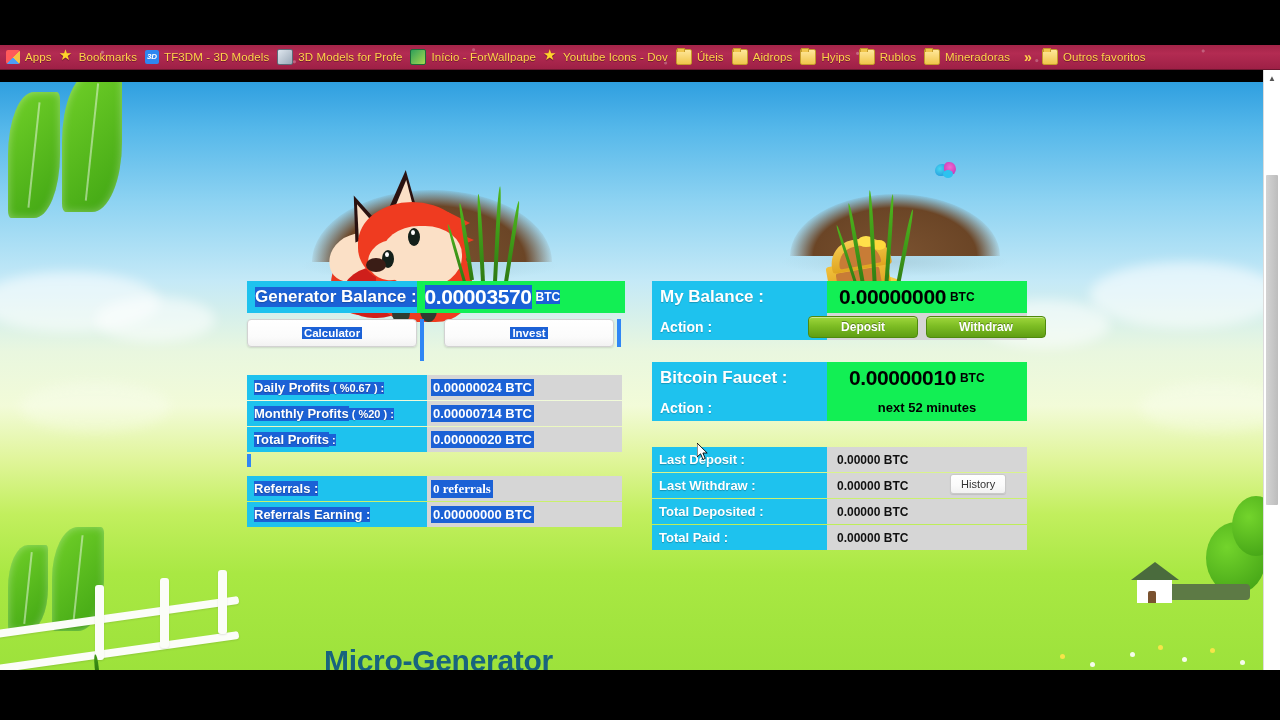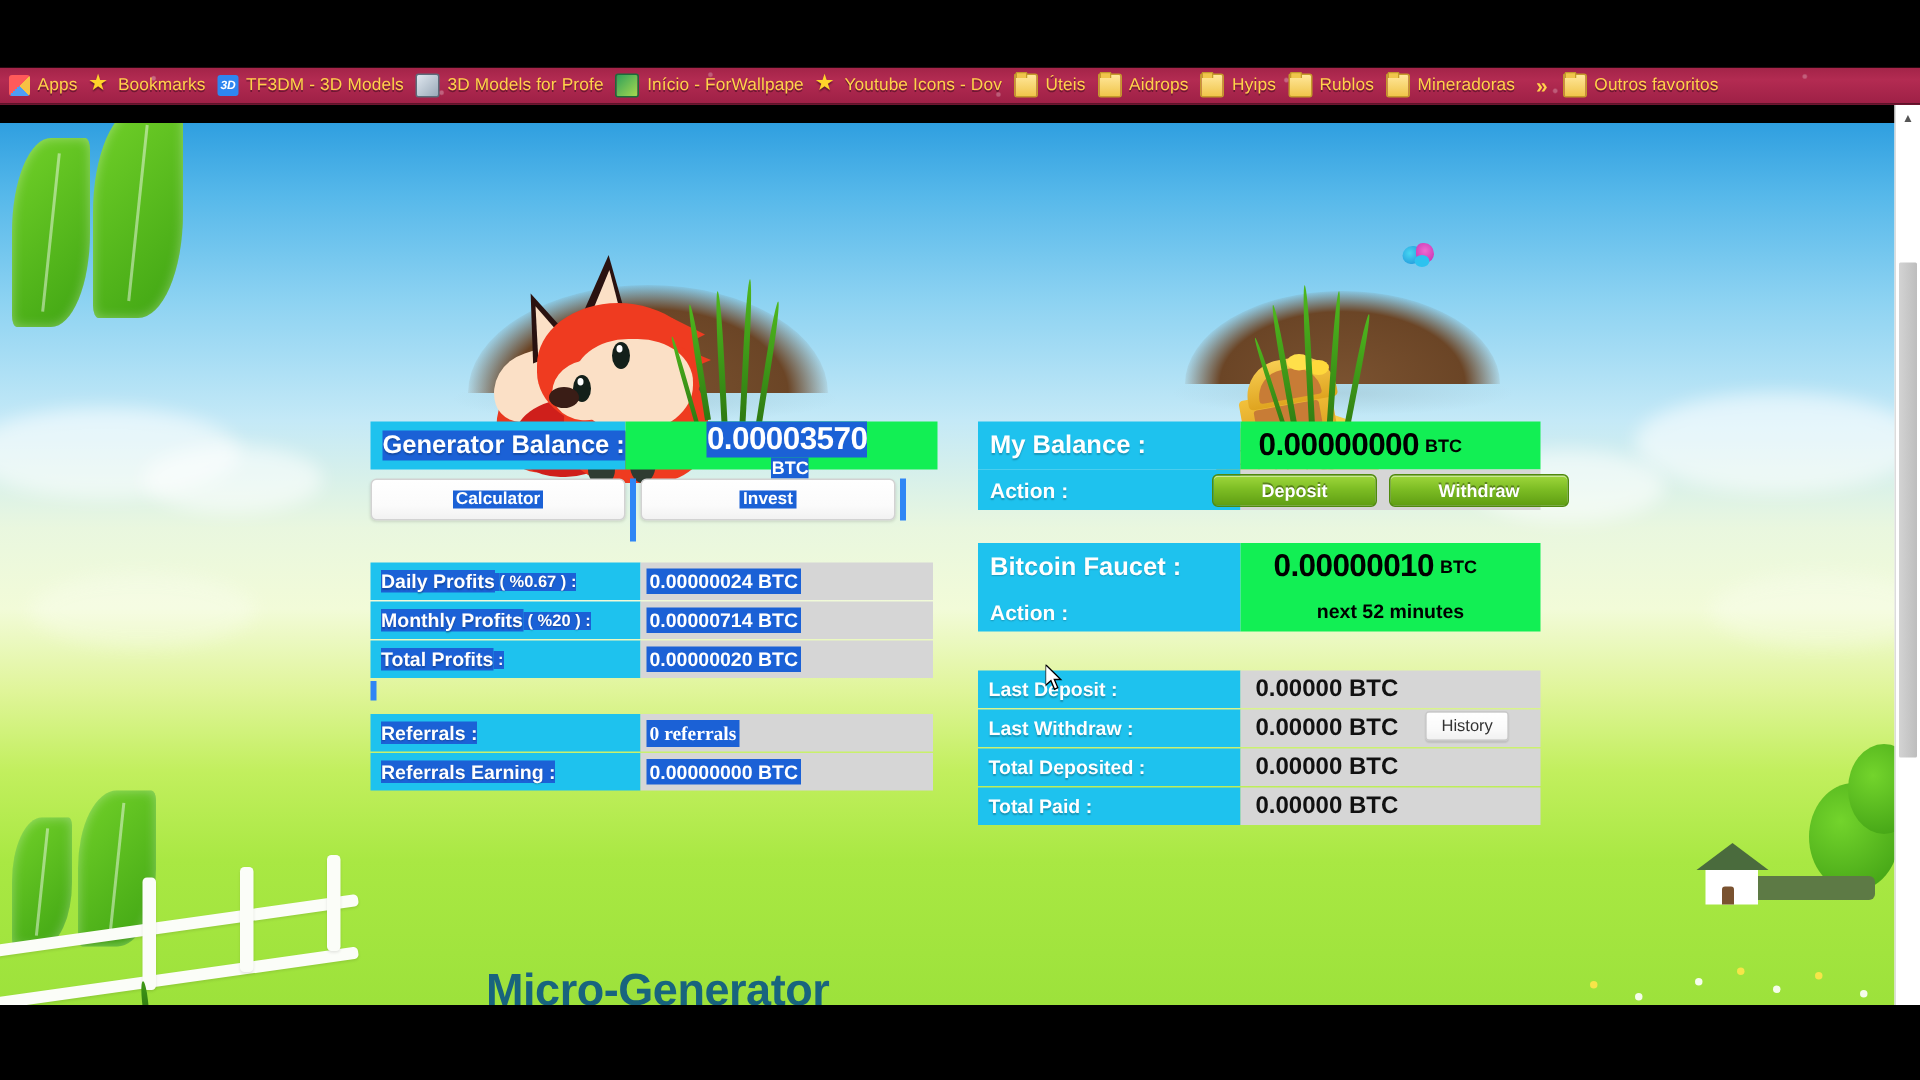--- a/index.html
+++ b/index.html
@@ -239,21 +239,21 @@
     box-sizing: border-box;
     padding-left: 4px;
     overflow: hidden;
   }
   .cell-value .sel {
     background: #1b61d6; color: #ffffff;
     font-weight: bold; font-size: 13px;
     padding: 1px 2px; white-space: nowrap;
   }
   .cell-value .plain {
-    color: #111; font-weight: bold; font-size: 16px;
+    color: #111; font-weight: bold; font-size: 12px;
     white-space: nowrap;
   }
 
   .big-row { height: 32px; }
   .big-label {
     background: #1ec2ee; color: #fff;
     font-weight: bold; font-size: 17px;
     display: flex; align-items: center; padding-left: 8px;
     box-sizing: border-box; white-space: nowrap;
     text-shadow: 0 1px 1px rgba(0,0,0,0.22);
@@ -502,32 +502,32 @@
     <div class="flower" style="left:1240px; top:578px;"></div>
     <div class="flower" style="left:1090px; top:580px;"></div>
     <div class="flower y" style="left:1060px; top:572px;"></div>
 
     <div class="panel" id="left-panel" style="left:247px; top:199px; width:378px;">
 
       <div class="row big-row">
         <div class="big-label" style="width:180px;">
           <span class="sel">Generator Balance :</span>
         </div>
-        <div class="big-value" style="width:225px;flex-direction:column;">
+        <div class="big-value" style="width:225px;">
           <span class="num sel">0.00003570</span>
           <span class="unit sel">BTC</span>
         </div>
       </div>
 
       <div style="display:flex; align-items:stretch; margin-top:6px; height:28px;">
         <div class="lc-btn" style="width:168px;">
           <span>Calculator</span>
         </div>
         <div class="caret" style="margin-left:3px; height:42px;"></div>
-        <div class="lc-btn" style="width:168px; margin-left:3px;">
+        <div class="lc-btn" style="width:168px; margin-left:20px;">
           <span>Invest</span>
         </div>
         <div class="caret" style="margin-left:3px;"></div>
       </div>
 
       <div style="margin-top:28px;">
         <div class="row">
           <div class="cell-label" style="width:180px;">
             <span class="sel">Daily Profits</span>
               <span class="sel pct">&nbsp;</span>

